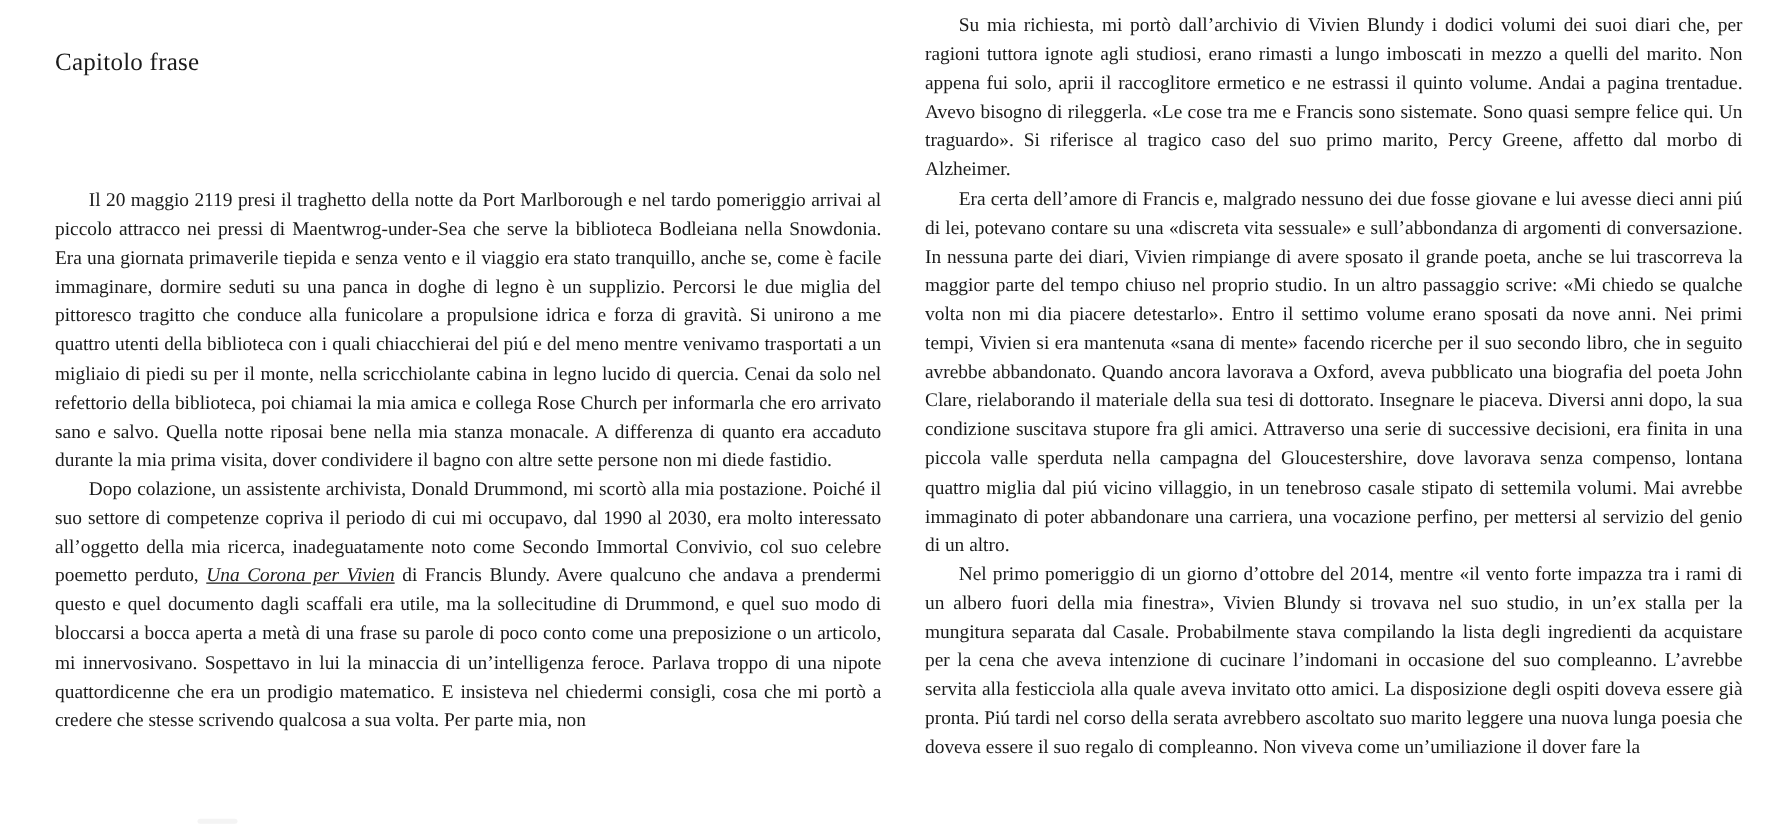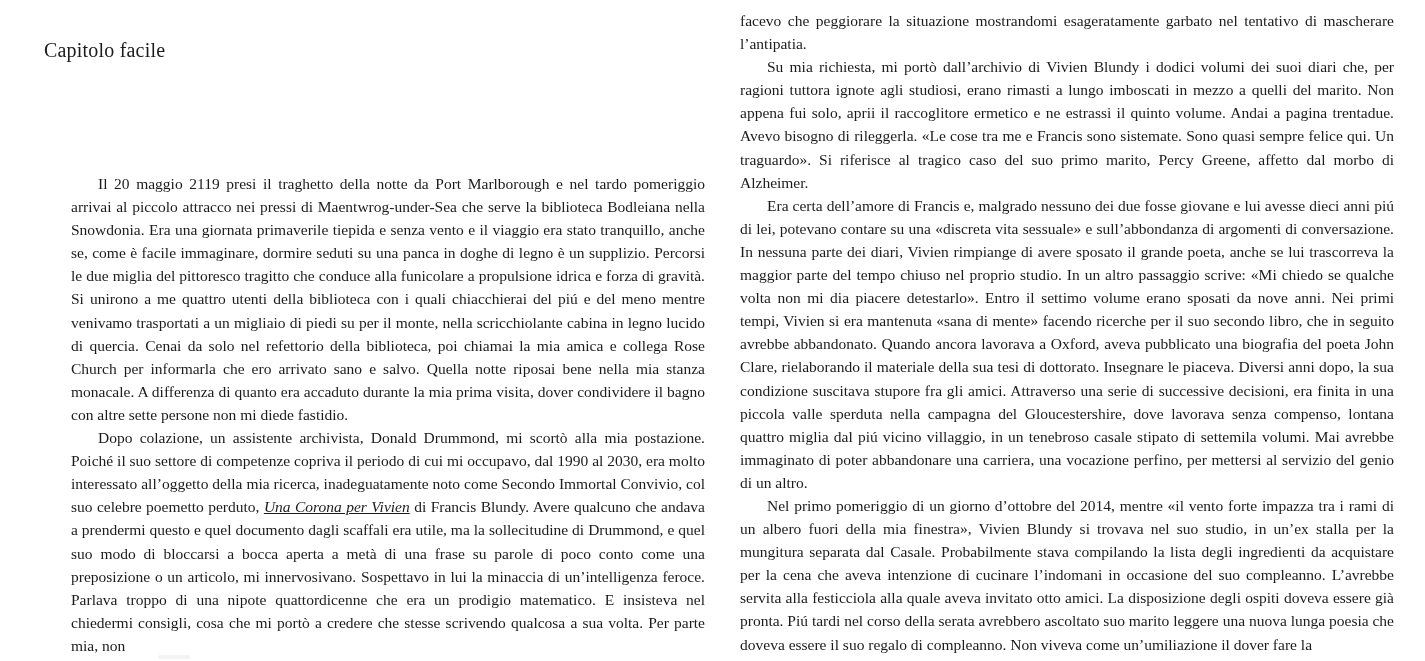--- a/index.html
+++ b/index.html
@@ -35,21 +35,21 @@
     font-size: 20px;
     font-weight: 400;
     letter-spacing: 0.2px;
     line-height: 1.2;
   }
   .page-text {
     position: absolute;
     left: 0;
     right: 0;
   }
-  .page-left  .page-text { top: 172px; margin-left: 27px; }
+  .page-left  .page-text { top: 149px; }
   .page-right .page-text { top: 9px; }
   .para {
     margin: 0;
     font-size: 15.5px;
     line-height: 23.1px;
     text-align: justify;
     hyphens: auto;
     -webkit-hyphens: auto;
   }
   .para.indent { text-indent: 27px; }
@@ -63,30 +63,29 @@
     background: #f4f4f4;
     border-radius: 2px;
   }
 </style>
 </head>
 <body>
 
 <main class="spread">
 
   <section class="page page-left">
-    <h1 class="chapter-title">Capitolo facile</h1>
+    <h1 class="chapter-title">Capitolo frase</h1>
     <div class="page-text">
       <p class="para indent">Il 20 maggio 2119 presi il traghetto della notte da Port Marlborough e nel tardo pomeriggio arrivai al piccolo attracco nei pressi di Maentwrog-under-Sea che serve la biblioteca Bodleiana nella Snowdonia. Era una giornata primaverile tiepida e senza vento e il viaggio era stato tranquillo, anche se, come è facile immaginare, dormire seduti su una panca in doghe di legno è un supplizio. Percorsi le due miglia del pittoresco tragitto che conduce alla funicolare a propulsione idrica e forza di gravità. Si unirono a me quattro utenti della biblioteca con i quali chiacchierai del piú e del meno mentre venivamo trasportati a un migliaio di piedi su per il monte, nella scricchiolante cabina in legno lucido di quercia. Cenai da solo nel refettorio della biblioteca, poi chiamai la mia amica e collega Rose Church per informarla che ero arrivato sano e salvo. Quella notte riposai bene nella mia stanza monacale. A differenza di quanto era accaduto durante la mia prima visita, dover condividere il bagno con altre sette persone non mi diede fastidio.</p>
       <p class="para indent"><span>Dopo colazione, un assistente archivista, Donald Drummond, mi scortò alla mia postazione. Poiché il suo settore di competenze copriva il periodo di cui mi occupavo, dal 1990 al 2030, era molto interessato all’oggetto della mia ricerca, inadeguatamente noto come Secondo Immortal Convivio, col suo celebre poemetto perduto, </span><em>Una Corona per Vivien</em><span> di Francis Blundy. Avere qualcuno che andava a prendermi questo e quel documento dagli scaffali era utile, ma la sollecitudine di Drummond, e quel suo modo di bloccarsi a bocca aperta a metà di una frase su parole di poco conto come una preposizione o un articolo, mi innervosivano. Sospettavo in lui la minaccia di un’intelligenza feroce. Parlava troppo di una nipote quattordicenne che era un prodigio matematico. E insisteva nel chiedermi consigli, cosa che mi portò a credere che stesse scrivendo qualcosa a sua volta. Per parte mia, non</span></p>
     </div>
   </section>
 
   <section class="page page-right">
     <div class="page-text">
-      <p class="para">facevo che peggiorare la situazione mostrandomi esageratamente garbato nel tentativo di mascherare l’antipatia.</p>
       <p class="para indent">Su mia richiesta, mi portò dall’archivio di Vivien Blundy i dodici volumi dei suoi diari che, per ragioni tuttora ignote agli studiosi, erano rimasti a lungo imboscati in mezzo a quelli del marito. Non appena fui solo, aprii il raccoglitore ermetico e ne estrassi il quinto volume. Andai a pagina trentadue. Avevo bisogno di rileggerla. «Le cose tra me e Francis sono sistemate. Sono quasi sempre felice qui. Un traguardo». Si riferisce al tragico caso del suo primo marito, Percy Greene, affetto dal morbo di Alzheimer.</p>
       <p class="para indent">Era certa dell’amore di Francis e, malgrado nessuno dei due fosse giovane e lui avesse dieci anni piú di lei, potevano contare su una «discreta vita sessuale» e sull’abbondanza di argomenti di conversazione. In nessuna parte dei diari, Vivien rimpiange di avere sposato il grande poeta, anche se lui trascorreva la maggior parte del tempo chiuso nel proprio studio. In un altro passaggio scrive: «Mi chiedo se qualche volta non mi dia piacere detestarlo». Entro il settimo volume erano sposati da nove anni. Nei primi tempi, Vivien si era mantenuta «sana di mente» facendo ricerche per il suo secondo libro, che in seguito avrebbe abbandonato. Quando ancora lavorava a Oxford, aveva pubblicato una biografia del poeta John Clare, rielaborando il materiale della sua tesi di dottorato. Insegnare le piaceva. Diversi anni dopo, la sua condizione suscitava stupore fra gli amici. Attraverso una serie di successive decisioni, era finita in una piccola valle sperduta nella campagna del Gloucestershire, dove lavorava senza compenso, lontana quattro miglia dal piú vicino villaggio, in un tenebroso casale stipato di settemila volumi. Mai avrebbe immaginato di poter abbandonare una carriera, una vocazione perfino, per mettersi al servizio del genio di un altro.</p>
       <p class="para indent">Nel primo pomeriggio di un giorno d’ottobre del 2014, mentre «il vento forte impazza tra i rami di un albero fuori della mia finestra», Vivien Blundy si trovava nel suo studio, in un’ex stalla per la mungitura separata dal Casale. Probabilmente stava compilando la lista degli ingredienti da acquistare per la cena che aveva intenzione di cucinare l’indomani in occasione del suo compleanno. L’avrebbe servita alla festicciola alla quale aveva invitato otto amici. La disposizione degli ospiti doveva essere già pronta. Piú tardi nel corso della serata avrebbero ascoltato suo marito leggere una nuova lunga poesia che doveva essere il suo regalo di compleanno. Non viveva come un’umiliazione il dover fare la</p>
     </div>
   </section>
 
   <div class="footer-artifact"></div>
 
 </main>
 

